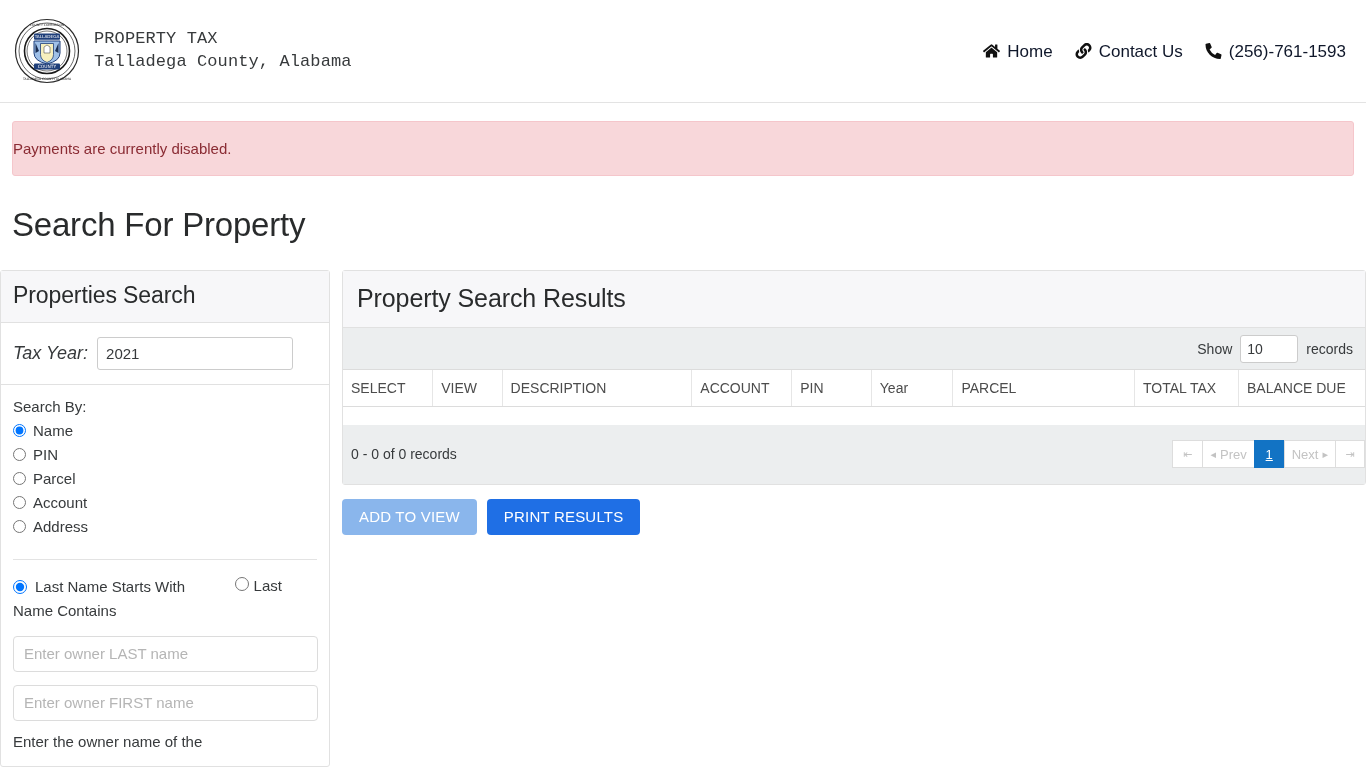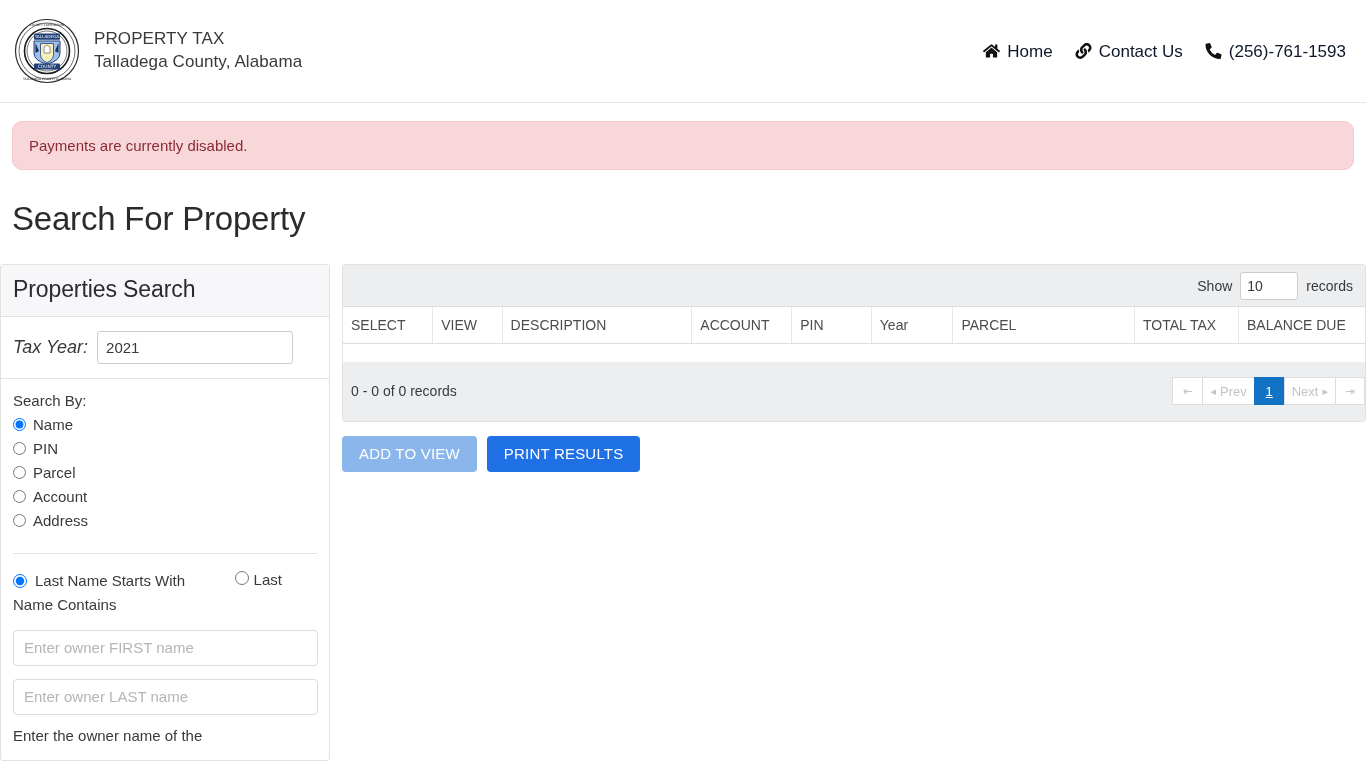--- a/index.html
+++ b/index.html
@@ -19,21 +19,21 @@
     height: 103px;
     border-bottom: 1px solid #e3e3e3;
     display: flex;
     align-items: center;
     padding: 0 18px 0 14px;
     background: #fff;
     position: relative;
   }
   .brand { display: flex; align-items: center; gap: 14px; }
   .seal { width: 66px; height: 66px; flex: 0 0 66px; position: relative; }
-  .brand-text { display: flex; flex-direction: column; justify-content: center; gap: 4px; }
+  .brand-text { display: flex; flex-direction: column; justify-content: center; gap: 4px; font-family: Liberation Mono, monospace; }
   .brand-line1 { font-size: 17px; color: #373a3c; letter-spacing: .1px; line-height: 1.1; }
   .brand-line2 { font-size: 17px; color: #373a3c; letter-spacing: .1px; line-height: 1.1; }
 
   .top-nav {
     margin-left: auto;
     display: flex;
     align-items: center;
     gap: 22px;
     font-size: 17px;
     padding-right: 2px;
@@ -43,25 +43,25 @@
     color: #0f172a; text-decoration: none; cursor: pointer;
     line-height: 1;
   }
   .nav-item .ico { display: inline-flex; align-items: center; }
 
   
   .alert {
     margin: 18px 12px 0 12px;
     background: #f8d7da;
     border: 1px solid #f5c6cb;
-    border-radius: 10px;
+    border-radius: 3px;
     color: #8a2b33;
     font-size: 15px;
-    padding: 14px 16px;
-    height: 49px;
+    padding: 14px 0;
+    height: 55px;
     display: flex;
     align-items: center;
   }
 
   
   .page-title {
     margin: 30px 0 0 12px;
     font-size: 33px;
     font-weight: 400;
     color: #292b2c;
@@ -395,28 +395,31 @@
       <div class="name-mode">
         <span class="opt">
           <input class="big-radio" type="radio" name="namemode" checked="" style="">
           <span>Last Name Starts With</span>
         </span>
         <span class="spacer"></span>
         <input class="big-radio" type="radio" name="namemode" style="">
         <span>Last Name Contains</span>
       </div>
 
+      <input class="txt-input" type="text" placeholder="Enter owner LAST name" style="">
       <input class="txt-input" type="text" placeholder="Enter owner FIRST name" style="">
-      <input class="txt-input" type="text" placeholder="Enter owner LAST name" style="">
       <div class="hint">Enter the owner name of the</div>
     </div>
   </div>
 
   <div class="col-right">
     <div class="results-card">
+      <div class="results-heading">
+        <h2>Property Search Results</h2>
+      </div>
 
       <div class="grid-toolbar">
         <span>Show</span>
         <span class="pagesize-wrap">
           <input class="pagesize-val" readonly="" value="10" style="">
 
         </span>
         <span>records</span>
       </div>
 

